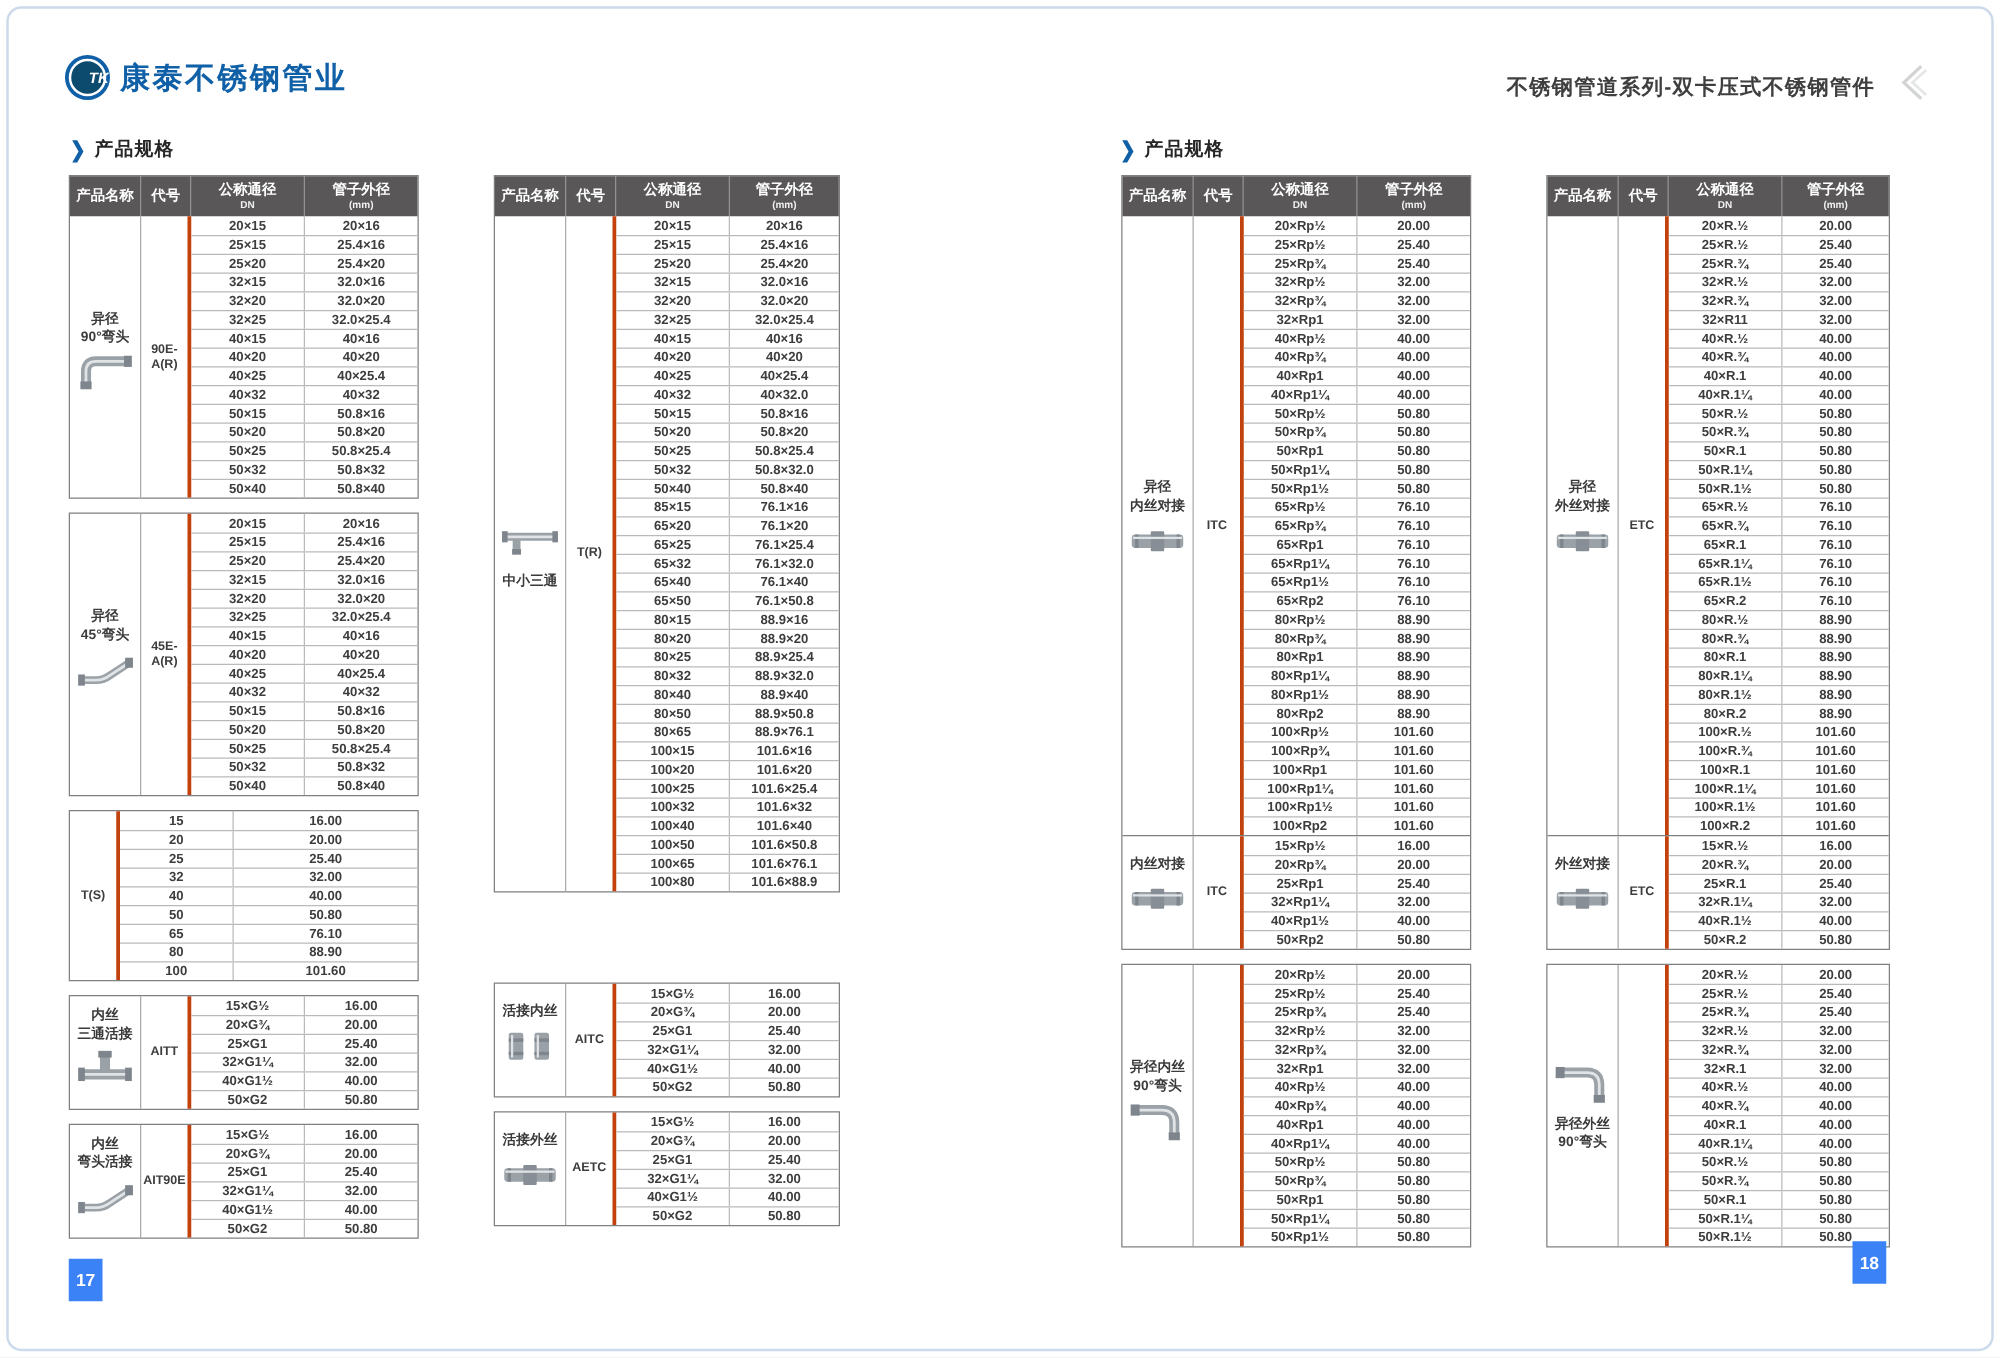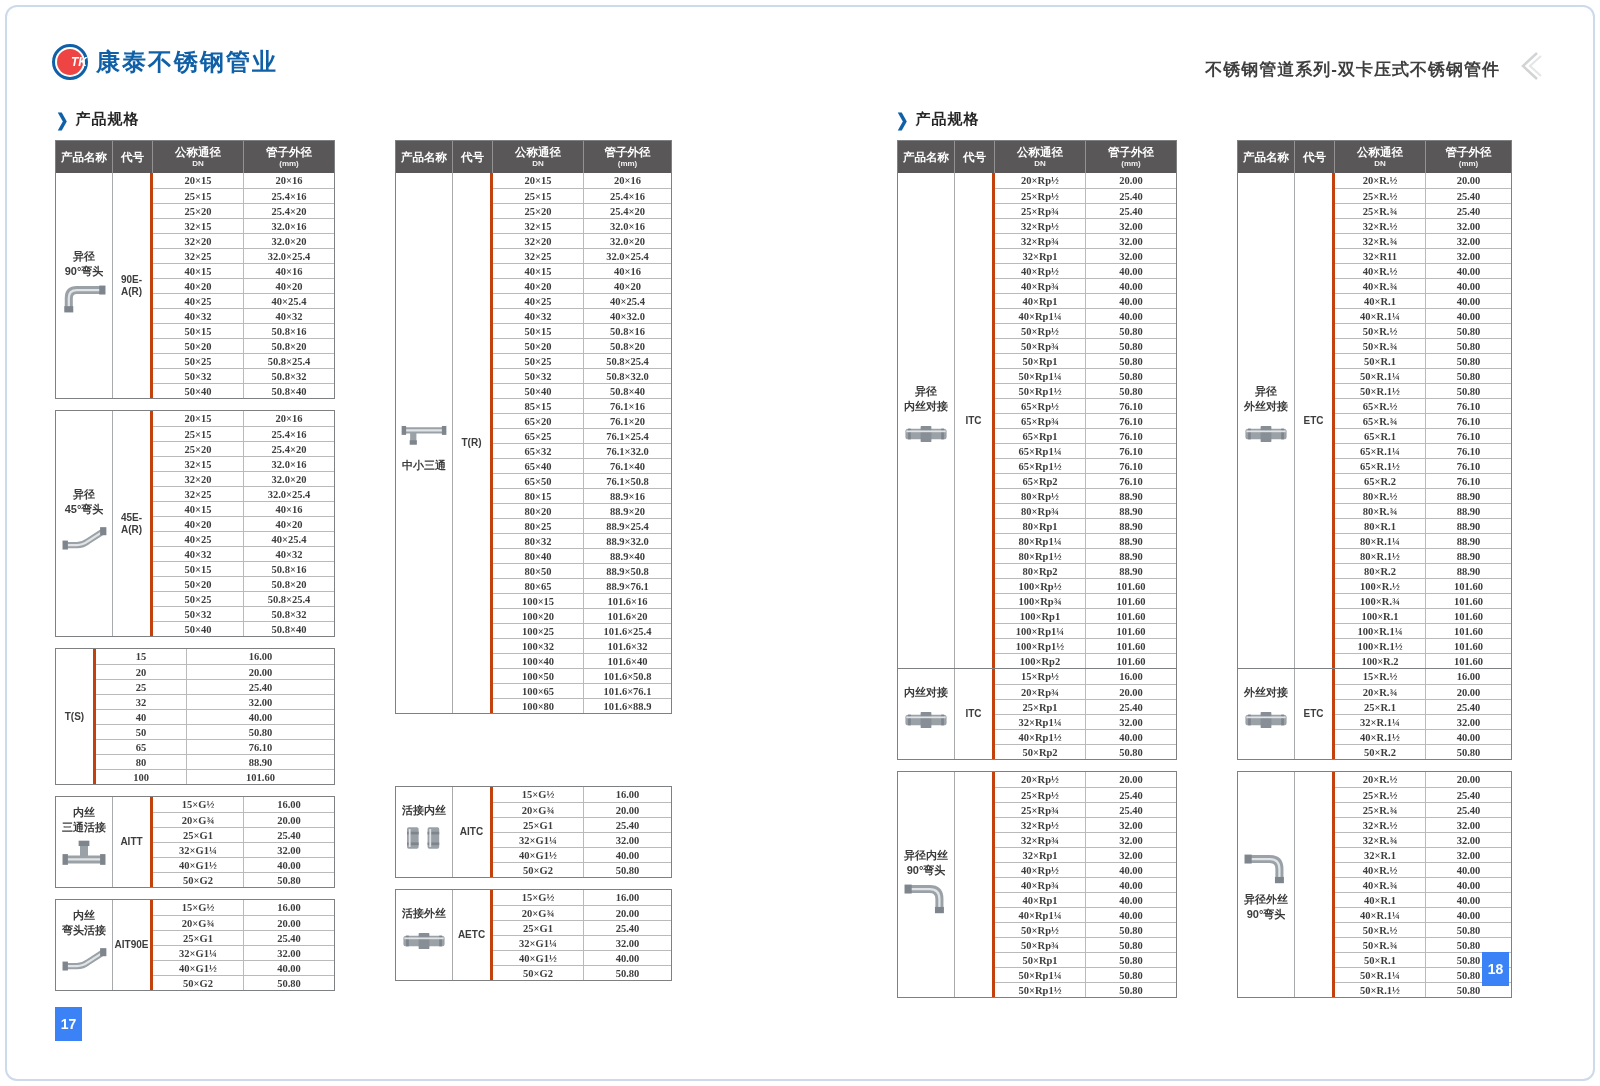--- a/index.html
+++ b/index.html
@@ -7,21 +7,21 @@
   .page {
     position: relative; width: 1600px; height: 1086px; background: #ffffff;
     font-family: "Liberation Sans", sans-serif; overflow: hidden; margin: 0 auto;
   }
   .frame { position:absolute; inset:5px; border:2px solid #ccdaeb; border-radius:12px; pointer-events:none; }
 
   
   .brand { position:absolute; left:52px; top:44px; display:flex; align-items:center; }
   .logo-ring { width:36px; height:36px; border-radius:50%; border:3px solid #1060a8; background:#fff;
                display:flex; align-items:center; justify-content:center; }
-  .logo-disc { width:26px; height:26px; border-radius:50%; background:#ef4444; color:#fff;
+  .logo-disc { width:26px; height:26px; border-radius:50%; background:#0c4a6e; color:#fff;
                display:flex; align-items:center; justify-content:center;
                font-style:italic; font-weight:bold; font-size:12px; letter-spacing:0;padding-left:18px; }
   .brand-name { margin-left:8px; color:#1060a8; font-weight:bold; font-size:24px; letter-spacing:2px; }
   .series-title { position:absolute; right:100px; top:58px; color:#3f3f3f; font-weight:bold; font-size:17px; letter-spacing:1px; }
   .corner-chev { position:absolute; right:58px; top:50px; }
 
   .sec-title { position:absolute; top:110px; display:flex; align-items:center; color:#262626;
                font-weight:bold; font-size:15px; letter-spacing:1px; }
   .sec-title .arrow { color:#1060a8; font-size:15px; font-weight:bold; margin-right:6px; transform:scaleY(1.15); }
   .sec-title.left { left:56px; } .sec-title.right { left:896px; }
@@ -44,40 +44,40 @@
   .th.c { width:40px; border-right:1px solid rgba(255,255,255,.35); }
   .th.d { width:91px; border-right:1px solid rgba(255,255,255,.35); }
   .th.o { flex:1; }
 
   .section { display:flex; align-items:stretch; }
   .section.sep { border-top:1px solid #7f8081; }
   .pcell { width:57px; border-right:1px solid #a9aaab; display:flex; flex-direction:column;
            align-items:center; justify-content:center; padding:2px 1px; }
   .ccell { width:40px; border-right:3px solid #c2410c; display:flex; align-items:center; justify-content:center;
            font-weight:bold; font-size:10px; color:#3d3d3d; text-align:center; line-height:12px; padding:0 1px; }
-  .rows { flex:1; display:flex; flex-direction:column;font-family:Liberation Serif, serif; }
+  .rows { flex:1; display:flex; flex-direction:column; }
   .row { display:flex; height:15px; border-top:1px solid #bababb; }
   .row:first-child { border-top:none; }
   .cell-dn { width:91px; border-right:1px solid #bababb; display:flex; align-items:center; justify-content:center;
              font-size:10.5px; font-weight:bold; color:#3d3d3d; }
   .cell-od { flex:1; display:flex; align-items:center; justify-content:center;
              font-size:10.5px; font-weight:bold; color:#3d3d3d; }
   .pname { font-size:11px; font-weight:bold; color:#3b3b3b; text-align:center; line-height:15px; }
   .pimg { width:50px; height:34px; margin:3px 0; flex:none; }
   .pm { stroke:#9aa1a7; stroke-width:9; fill:none; }
   .pm7 { stroke:#9aa1a7; stroke-width:7; fill:none; }
   .ph { stroke:#e0e4e6; stroke-width:2.5; fill:none; }
   .pd { fill:#7e858c; }
   .pf { fill:#9aa1a7; }
   .pl { fill:#e0e4e6; }
 
   .page-badge { position:absolute; width:27px; height:34px; background:#3b82f6; color:#fff;
                 display:flex; align-items:center; justify-content:center; font-weight:bold; font-size:14px; }
   .page-badge.left  { left:55px;  top:1007px; }
-  .page-badge.right { left:1482px; top:952px; }
+  .page-badge.right { left:1482px; top:993px; }
 </style>
 </head>
 <body>
 
 <div class="page">
   <div class="frame"></div>
 
   <div class="brand">
     <div class="logo-ring">
       <div class="logo-disc">TK</div>

